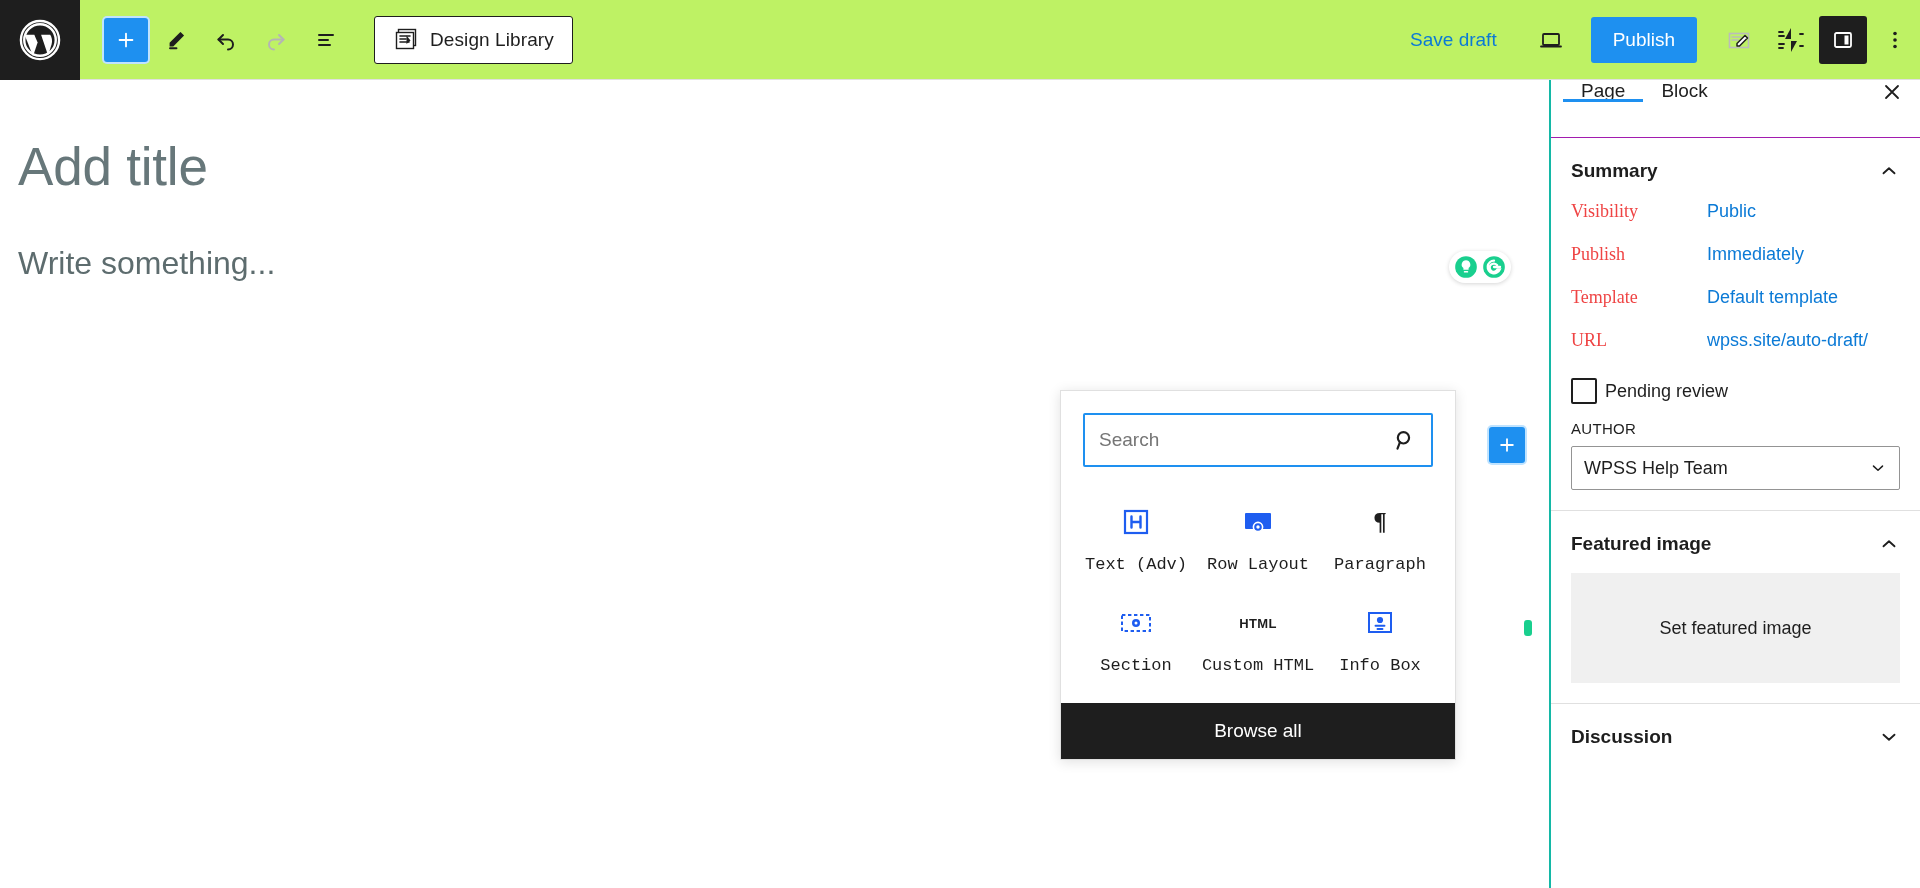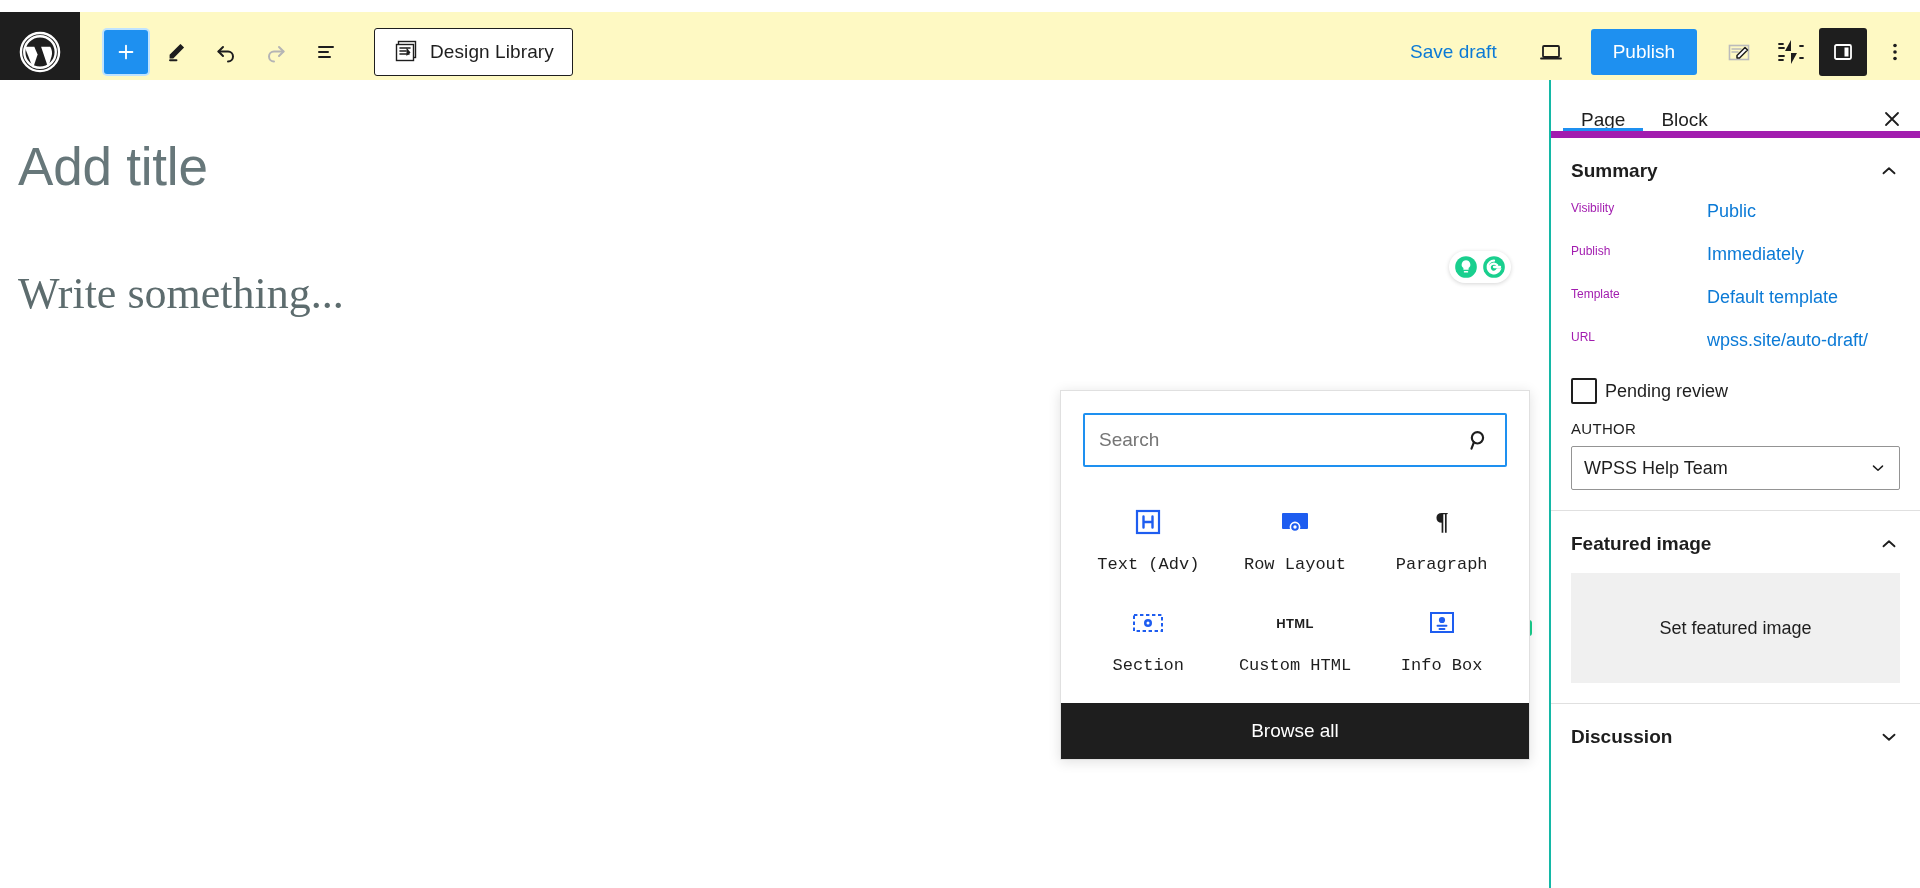--- a/index.html
+++ b/index.html
@@ -6,22 +6,22 @@
   html, body {
     width: 1920px; height: 888px;
     font-family: "Liberation Sans", sans-serif;
     background: #ffffff;
     overflow: hidden;
   }
   #app { position: relative; width: 1920px; height: 888px; }
 
   
   .topbar {
-    position: absolute; top: 12px; left: 0; width: 1920px; height: 80px;
-    background: #fef9c3;
+    position: absolute; top: 0; left: 0; width: 1920px; height: 80px;
+    background: #bef264;
     border-bottom: 1px solid #e0e0e0;
     display: flex; align-items: center; justify-content: flex-end;
   }
   .wp-logo {
     width: 80px; height: 80px; background: #1e1e1e;
     display: flex; align-items: center; justify-content: center;
     flex: 0 0 80px;
   }
   .wp-logo svg { width: 44px; height: 44px; }
 
@@ -70,23 +70,23 @@
     width: 1551px; height: 808px; background: #fff;
     border-right: 2px solid #14b8a6;
     overflow: hidden;
   }
   .post-title {
     position: absolute; top: 56px; left: 18px;
     font-size: 53px; color: #67777a; font-weight: 400;
     letter-spacing: -0.2px;
   }
   .post-body {
-    position: absolute; top: 188px; left: 18px;
-    font-family: Liberation Serif, serif;
-    font-size: 44px; color: #5d6c6e;
+    position: absolute; top: 165px; left: 18px;
+    font-family: Liberation Sans, sans-serif;
+    font-size: 32px; color: #5d6c6e;
   }
   .assist-pill {
     position: absolute; top: 171px; left: 1449px;
     width: 62px; height: 32px; border-radius: 16px;
     background: #ffffff; box-shadow: 0 1px 4px rgba(0,0,0,.17);
     display: flex; align-items: center; justify-content: center; gap: 2px;
     cursor: pointer;
   }
   .assist-pill svg { width: 26px; height: 26px; }
   .add-block-btn {
@@ -96,21 +96,21 @@
     cursor: pointer; box-shadow: 0 0 0 2px #bfe3ff;
   }
   .green-dot {
     position: absolute; top: 540px; left: 1524px;
     width: 8px; height: 16px; border-radius: 3px; background: #19cf8e;
   }
 
   
   .inserter {
     position: absolute; top: 390px; left: 1060px;
-    width: 470px; background: #fff;
+    width: 396px; background: #fff;
     border: 1px solid #e0e0e0;
     box-shadow: 0 2px 12px rgba(0,0,0,.12);
     overflow: hidden;
   }
   .inserter-search-wrap { padding: 22px 22px 6px 22px; }
   .inserter-search {
     position: relative; height: 54px;
     border: 2px solid #1e90f0; border-radius: 2px;
     display: flex; align-items: center;
   }
@@ -141,22 +141,22 @@
     height: 56px; font-size: 19px; cursor: pointer;
     font-family: "Liberation Sans", sans-serif;
   }
 
   
   .sidebar {
     position: absolute; top: 80px; left: 1551px;
     width: 369px; height: 808px; background: #fff; overflow: hidden;
   }
   .sb-tabs {
-    height: 58px; display: flex; align-items: flex-end;
-    border-bottom: 7px solid #a21caf; position: relative;
+    height: 58px; display: flex; align-items: flex-start;
+    border-bottom: 1px solid #a21caf; position: relative;
   }
   .sb-tab {
     padding: 0 18px; display: flex; align-items: center; font-size: 19px;
     color: #1e1e1e; cursor: pointer; background: none; border: none;
     font-family: "Liberation Sans", sans-serif; position: relative;
   }
   .sb-tab:first-child { margin-left: 12px; }
   .sb-tab.active::after {
     content: ""; position: absolute; left: 0; right: 0; bottom: 0;
     height: 3px; background: #1e90f0;
@@ -168,21 +168,21 @@
 
   .sb-panel { border-bottom: 1px solid #e0e0e0; padding: 22px 20px 20px 20px; }
   .sb-panel-head {
     display: flex; align-items: center; justify-content: space-between;
     cursor: pointer; margin-bottom: 18px;
   }
   .sb-panel-title { font-size: 19px; font-weight: 600; color: #1e1e1e; }
 
   .sb-row { display: flex; align-items: flex-start; margin-bottom: 20px; }
   .sb-row:last-of-type { margin-bottom: 4px; }
-  .sb-row .sb-key { width: 136px; font-size: 12px; color: #a21caf; padding-top: 1px; }
+  .sb-row .sb-key { width: 136px; font-size: 18px; color: #ef4444; padding-top: 1px; font-family: Liberation Serif, serif; }
   .sb-row .sb-val {
     flex: 1; font-size: 18px; color: #0b7ad6; cursor: pointer;
     line-height: 1.28; word-break: break-word;
   }
 
   .pending-row { display: flex; align-items: center; gap: 8px; margin: 26px 0 16px 0; }
   .cbx {
     width: 26px; height: 26px; border: 2px solid #1e1e1e; border-radius: 2px;
     background: #fff; cursor: pointer; flex: 0 0 26px;
   }

